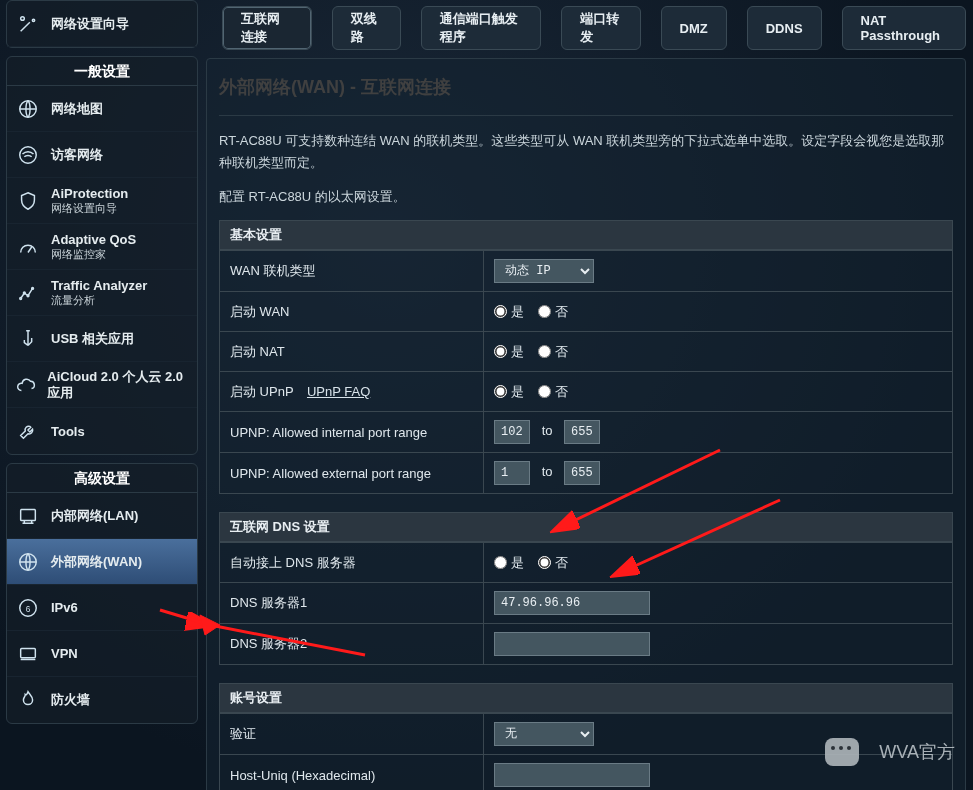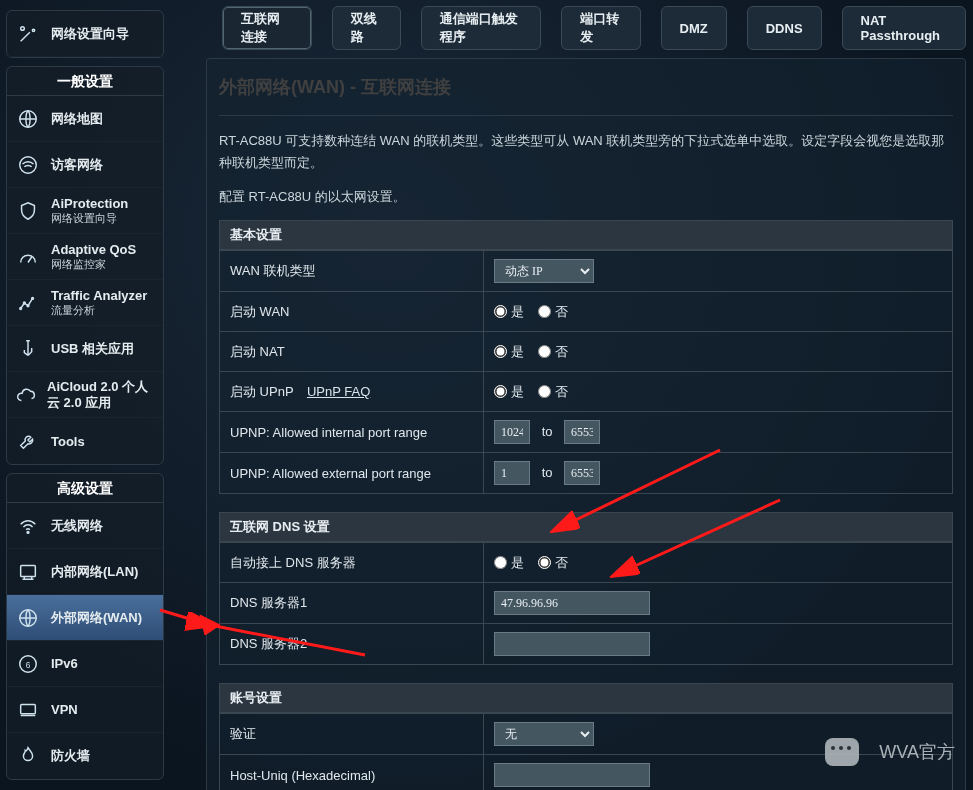--- a/index.html
+++ b/index.html
@@ -11,22 +11,22 @@
     color: #fff;
     font-size: 13px;
     position: relative;
     overflow: hidden;
   }
 
   
   .sidebar {
     position: absolute;
     left: 6px;
-    top: 10px;
-    width: 158px;
+    top: 0;
+    width: 192px;
   }
   .sidebar-box {
     border: 1px solid #2b3a45;
     border-radius: 6px;
     margin-bottom: 8px;
     background: rgba(20,30,40,.7);
   }
   .sidebar-head-item, .sidebar-item {
     display: flex;
     align-items: center;
@@ -128,21 +128,21 @@
   table.form td.label { width:264px; }
   .inlink { color:#d8e3ea; text-decoration:underline; margin-left:10px; cursor:pointer;}
 
   select, input[type=text] {
     background:#445660;
     border:1px solid #6a7b85;
     color:#e8eef2;
     height:24px;
     padding:0 6px;
     font-size:12px;
-    font-family:Liberation Serif, serif;
+    font-family:Liberation Mono, monospace;
   }
   select { width:100px; }
   input.small { width:36px; }
   input.med { width:156px; }
   .radio-pair { display:flex; align-items:center; gap:14px; }
   .radio-pair label { display:flex; align-items:center; gap:4px; cursor:pointer;}
   input[type=radio]{ accent-color:#fff; }
 
   .spacer { height:18px; }
 
@@ -282,29 +282,20 @@
             <path d="M14 7a4 4 0 0 0-5 5l-5 5 3 3 5-5a4 4 0 0 0 5-5l-3 3-2-2 3-3z"></path>
           </svg>
         </span>
       <span class="si-label">Tools</span>
     </div>
   </div>
 
   <div class="sidebar-box">
     <div class="sidebar-section-title">高级设置</div>
 
-    <div class="sidebar-item">
-      <span class="si-icon">
-          <svg width="22" height="22" viewBox="0 0 24 24" fill="none" stroke="currentColor" stroke-width="1.6">
-            <path d="M4 10c5-5 11-5 16 0M7 13c3-3 7-3 10 0M10 16c1.5-1.5 2.5-1.5 4 0"></path>
-            <circle cx="12" cy="19" r="1"></circle>
-          </svg>
-        </span>
-      <span class="si-label">无线网络</span>
-    </div>
 
     <div class="sidebar-item">
       <span class="si-icon">
           <svg width="22" height="22" viewBox="0 0 24 24" fill="none" stroke="currentColor" stroke-width="1.6">
             <rect x="4" y="5" width="16" height="12" rx="1"></rect>
             <path d="M8 17v3M16 17v3M6 20h12"></path>
           </svg>
         </span>
       <span class="si-label">内部网络(LAN)</span>
     </div>

